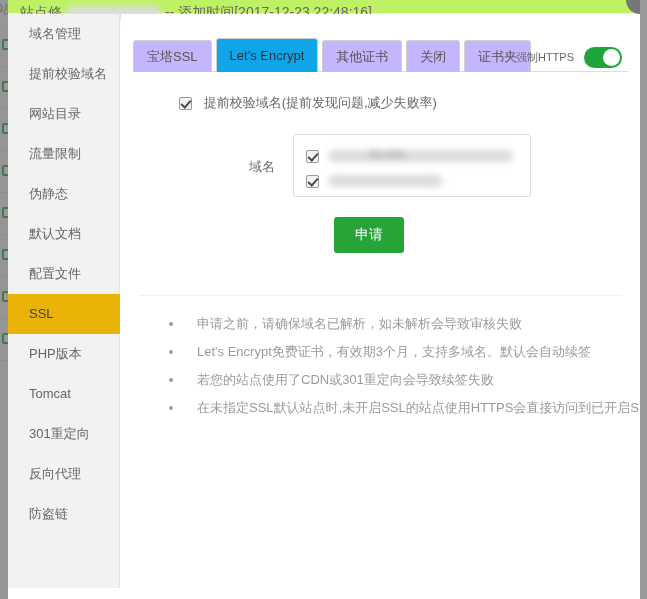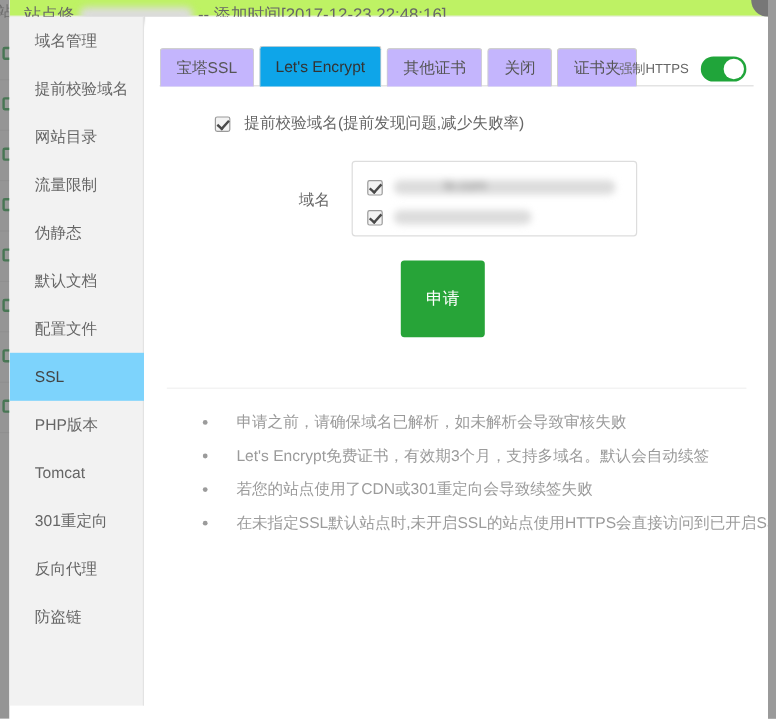--- a/index.html
+++ b/index.html
@@ -128,21 +128,21 @@
     height: 40px;
     line-height: 40px;
     padding-left: 21px;
     font-size: 13px;
     color: #666;
     box-sizing: border-box;
     white-space: nowrap;
     cursor: pointer;
   }
   .side-item.active {
-    background: #7dd3fc;
+    background: #eab308;
     color: #444;
     margin-right: -1px;
   }
 
   #content {
     position: absolute;
     left: 113px; top: 0;
     right: 0; bottom: 0;
     background: #fff;
   }
@@ -294,21 +294,21 @@
     filter: blur(1.1px);
     white-space: nowrap;
   }
 
   #apply-row {
     padding-left: 213px;
     margin-top: 20px;
   }
   #apply-button {
     display: inline-block;
-    padding: 23px 21px;
+    padding: 9px 21px;
     background: #27a438;
     color: #fff;
     font-size: 14px;
     border: none;
     border-radius: 3px;
     cursor: pointer;
     font-family: "Liberation Sans", "DejaVu Sans", sans-serif;
   }
 
   

